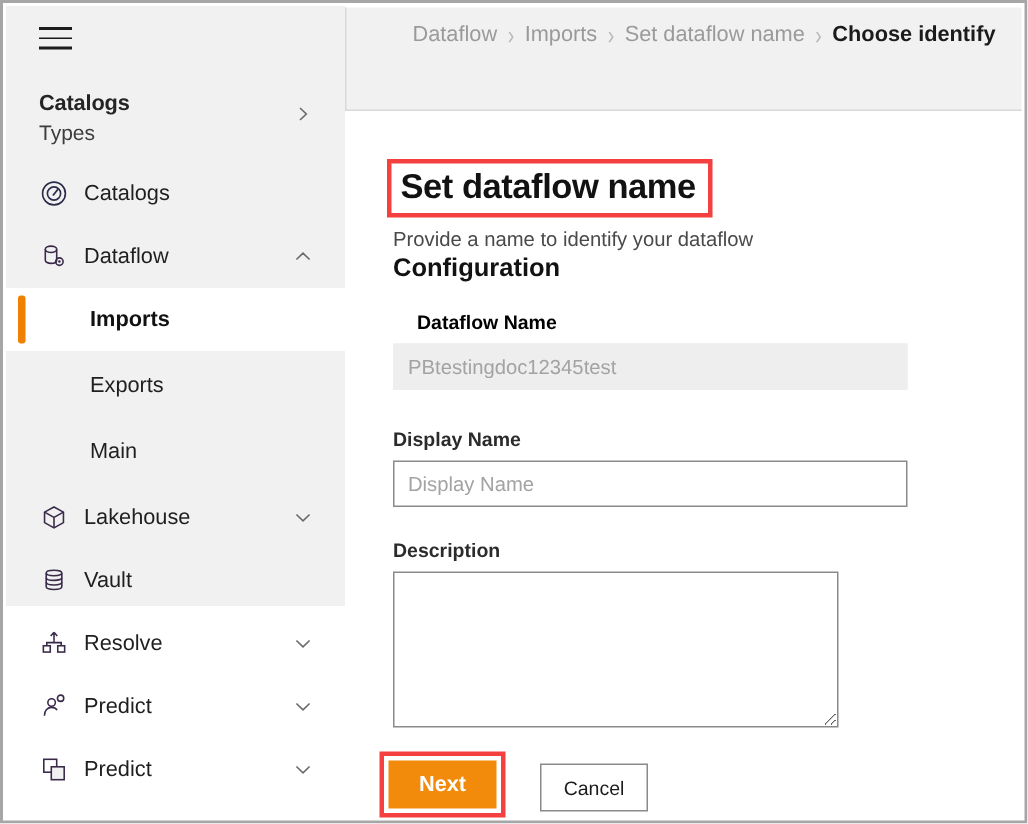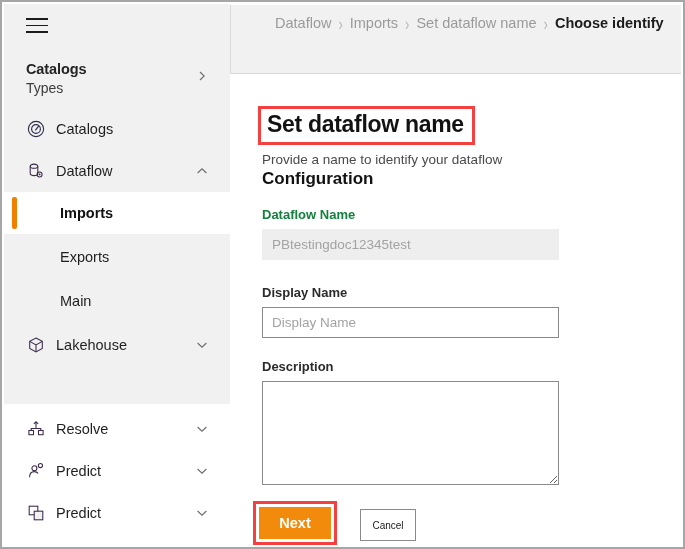--- a/index.html
+++ b/index.html
@@ -238,25 +238,26 @@
     width: 297px;
   }
   .field-label {
     font-size: 13px;
     color: #2b2b2b;
     font-weight: bold;
     display: block;
     margin-bottom: 7px;
   }
   .field-label.muted {
-    color: #15803d;
-    font-weight: bold;
+    color: #000000;
+    font-weight: bold;
+    margin-left: 16px;
   }
   .text-input {
-    width: 297px;
+    width: 343px;
     height: 31px;
     box-sizing: border-box;
     border: 1px solid #8a8a8a;
     background: #ffffff;
     font-family: "Liberation Sans", sans-serif;
     font-size: 13.5px;
     color: #1b1b1b;
     padding: 0 9px;
     outline: none;
     border-radius: 0;
@@ -307,27 +308,27 @@
     font-family: "Liberation Sans", sans-serif;
     font-size: 14.5px;
     font-weight: bold;
     cursor: pointer;
     padding: 0;
   }
   #cancel-button {
     position: absolute;
     left: 107px;
     top: 8px;
-    width: 56px;
+    width: 72px;
     height: 32px;
     background: #ffffff;
     border: 1px solid #8a8a8a;
     color: #1b1b1b;
     font-family: "Liberation Sans", sans-serif;
-    font-size: 10px;
+    font-size: 13px;
     cursor: pointer;
     padding: 0;
   }
 
   svg { display: block; overflow: visible; }
 </style>
 </head>
 <body>
 
 <div id="page">
@@ -399,20 +400,31 @@
         </svg>
       </span>
       <span class="lbl">Lakehouse</span>
       <span class="chev">
         <svg viewBox="0 0 12 12" width="12" height="12">
             <path d="M1.6 4 L6 8.2 L10.4 4" fill="none" stroke="#6b6b6b" stroke-width="1.1"></path>
           </svg>
       </span>
     </div>
 
+    <div class="nav-item" style="top:362px">
+      <span class="ic">
+        <svg viewBox="0 0 20 20" width="20" height="20">
+          <path d="M4.8 5 C4.8 3.9 7 3.2 10 3.2 C13 3.2 15.2 3.9 15.2 5 L15.2 14.2 C15.2 15.3 13 16 10 16 C7 16 4.8 15.3 4.8 14.2 Z" fill="none" stroke="#3a2a4a" stroke-width="1.05"></path>
+          <path d="M4.8 5 C4.8 6.1 7 6.8 10 6.8 C13 6.8 15.2 6.1 15.2 5" fill="none" stroke="#3a2a4a" stroke-width="1.05"></path>
+          <path d="M4.8 8.1 C4.8 9.2 7 9.9 10 9.9 C13 9.9 15.2 9.2 15.2 8.1" fill="none" stroke="#3a2a4a" stroke-width="1.05"></path>
+          <path d="M4.8 11.2 C4.8 12.3 7 13 10 13 C13 13 15.2 12.3 15.2 11.2" fill="none" stroke="#3a2a4a" stroke-width="1.05"></path>
+        </svg>
+      </span>
+      <span class="lbl">Vault</span>
+    </div>
 
     <div class="nav-item" style="top:404px">
       <span class="ic">
         <svg viewBox="0 0 20 20" width="20" height="20">
           <path d="M10 2.6 L10 8.2 M10 2.6 L7.8 5 M10 2.6 L12.2 5" fill="none" stroke="#3a2a4a" stroke-width="1.05"></path>
           <path d="M5.2 11.4 L5.2 9.4 L14.8 9.4 L14.8 11.4 M10 8.2 L10 9.4" fill="none" stroke="#3a2a4a" stroke-width="1.05"></path>
           <rect x="2.9" y="11.5" width="4.6" height="4.2" fill="none" stroke="#3a2a4a" stroke-width="1.05"></rect>
           <rect x="12.5" y="11.5" width="4.6" height="4.2" fill="none" stroke="#3a2a4a" stroke-width="1.05"></rect>
         </svg>
       </span>

